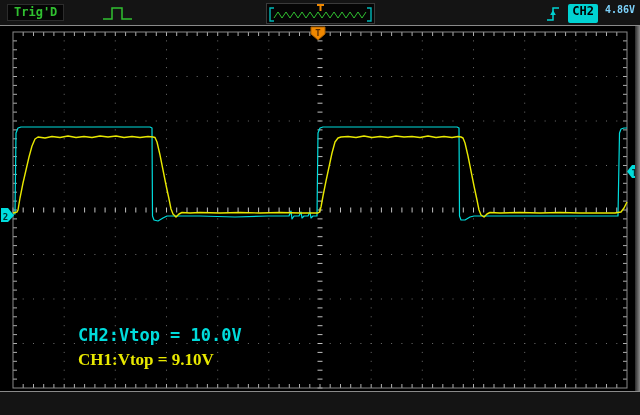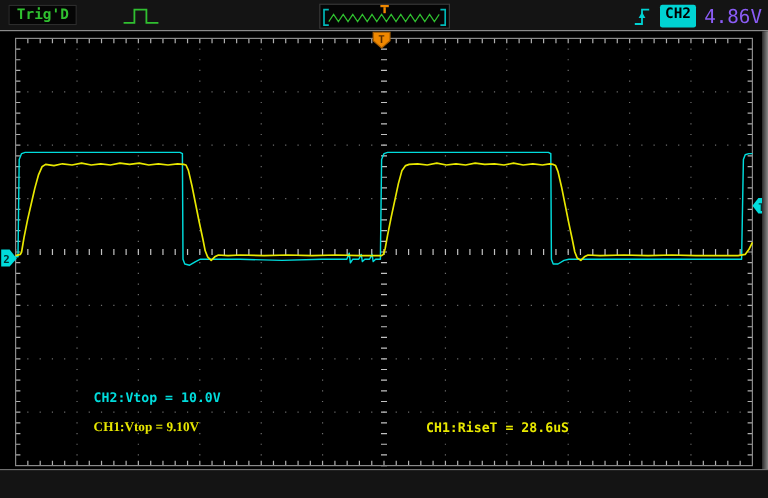--- a/index.html
+++ b/index.html
@@ -9,22 +9,22 @@
   .topbar{left:0;top:0;width:640px;height:25px;background:#141414;}
   .bottombar{left:0;top:392px;width:640px;height:23px;background:#141414;}
   .divider{left:0;width:640px;height:1px;background:#8a8a8a;}
   .trig-box{left:7px;top:4px;height:15px;background:#050505;border:1px solid #2c2c2c;
             padding:0 6px;display:flex;align-items:center;}
   .trig-text{color:#30c030;font-size:12px;font-weight:bold;line-height:15px;}
   .preview{left:266px;top:3px;width:107px;height:19px;background:#050505;border:1px solid #3a3a3a;}
   .trig-info{right:5px;top:4px;height:19px;display:flex;gap:7px;}
   .ch-badge{background:#00d2d2;color:#000;font-size:12px;font-weight:bold;
             padding:1px 4px;border-radius:2px;line-height:13px;}
-  .trig-level{color:#8b5cf6;font-size:16px;font-weight:normal;}
-  .meas{font-size:11px;font-weight:bold;letter-spacing:0;}
+  .trig-level{color:#7dd3fc;font-size:10px;font-weight:bold;}
+  .meas{font-size:17px;font-weight:bold;letter-spacing:0;}
   .c-cyan{color:#00dcdc;}
   .c-yellow{color:#e8e800;}
   .bezel{left:635px;top:26px;width:5px;height:365px;background:linear-gradient(to right,#2a2a2a,#8a8a8a);}
 </style>
 </head>
 <body>
 
 <div class="screen">
 
   <div class="abs topbar">
@@ -82,21 +82,20 @@
       </g>
       <g>
         <polygon points="639,165 632,165 627,171.5 632,178 639,178" fill="#00dcdc"></polygon>
         <text x="634.5" y="175.5" text-anchor="middle" font-size="9" font-weight="bold" fill="#003030">T</text>
       </g>
     </g>
   </svg>
 
   <div class="abs meas c-cyan" style="left:78px;top:325px;">CH2:Vtop = 10.0V</div>
   <div class="abs meas c-yellow" style="left:78px;top:350px;font-family:Liberation Serif, serif;">CH1:Vtop = 9.10V</div>
-  <div class="abs meas c-yellow" style="left:355px;top:350px;">CH1:RiseT = 28.6uS</div>
 
   <div class="abs bezel"></div>
   <div class="abs divider" style="top:391px;"></div>
 
   <div class="abs bottombar">
     
     
     
   </div>
 

